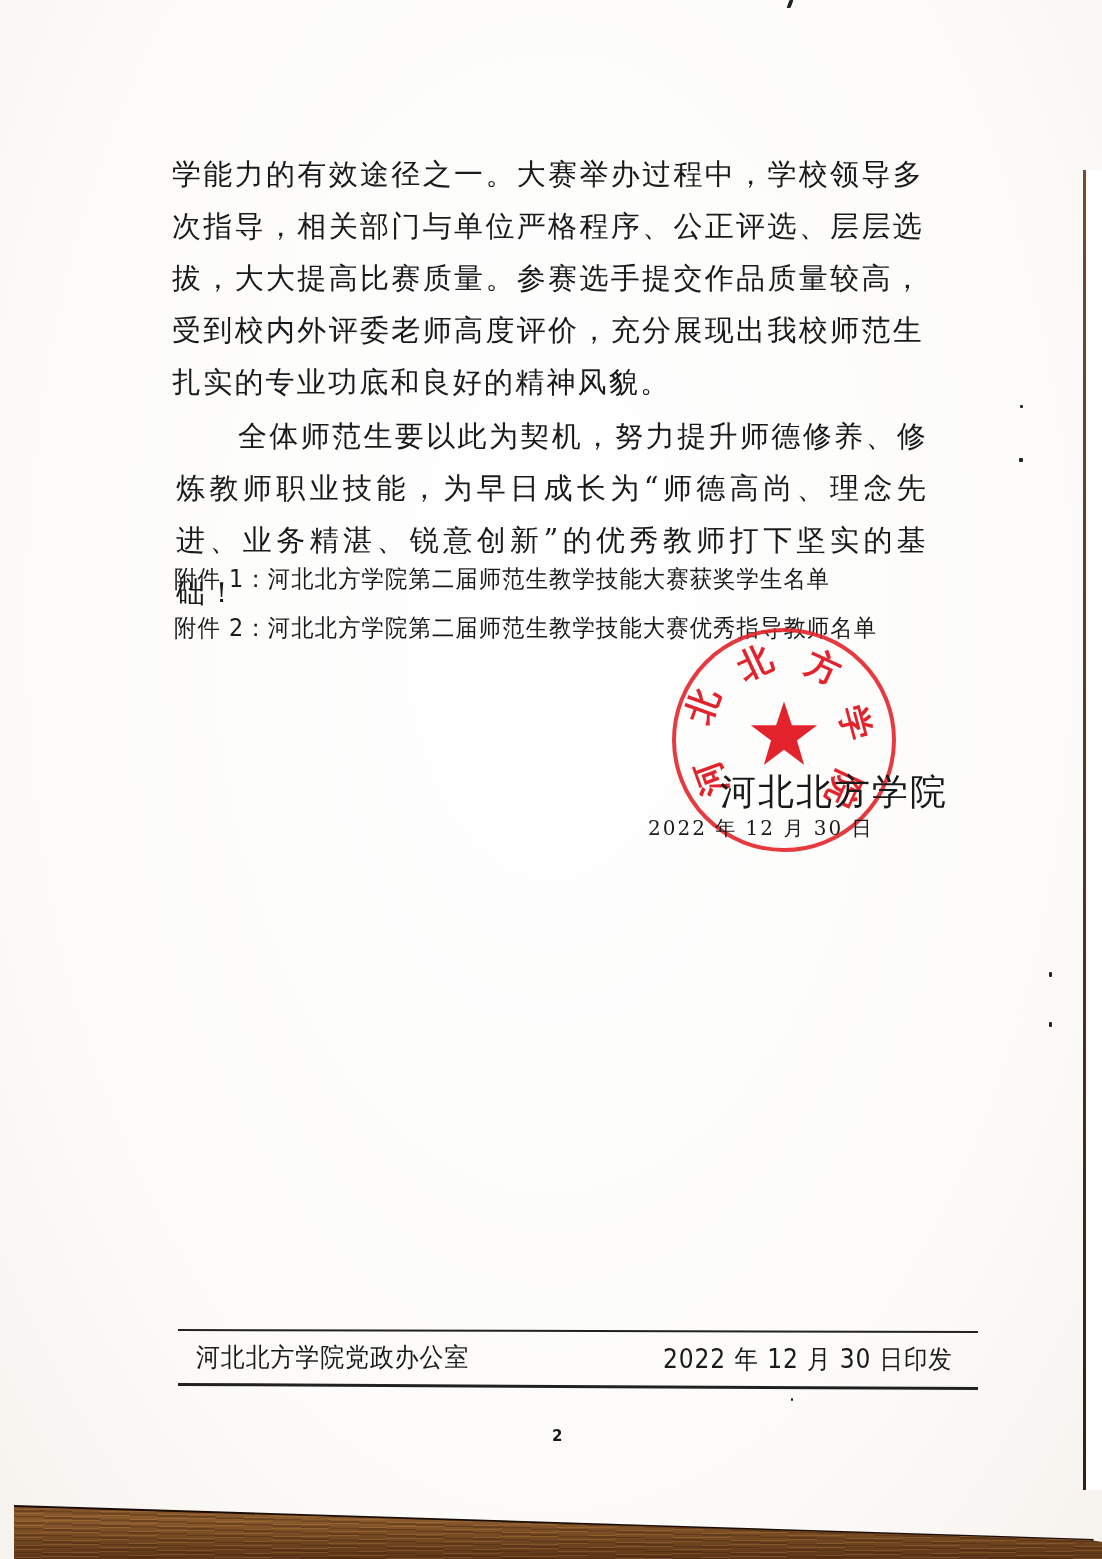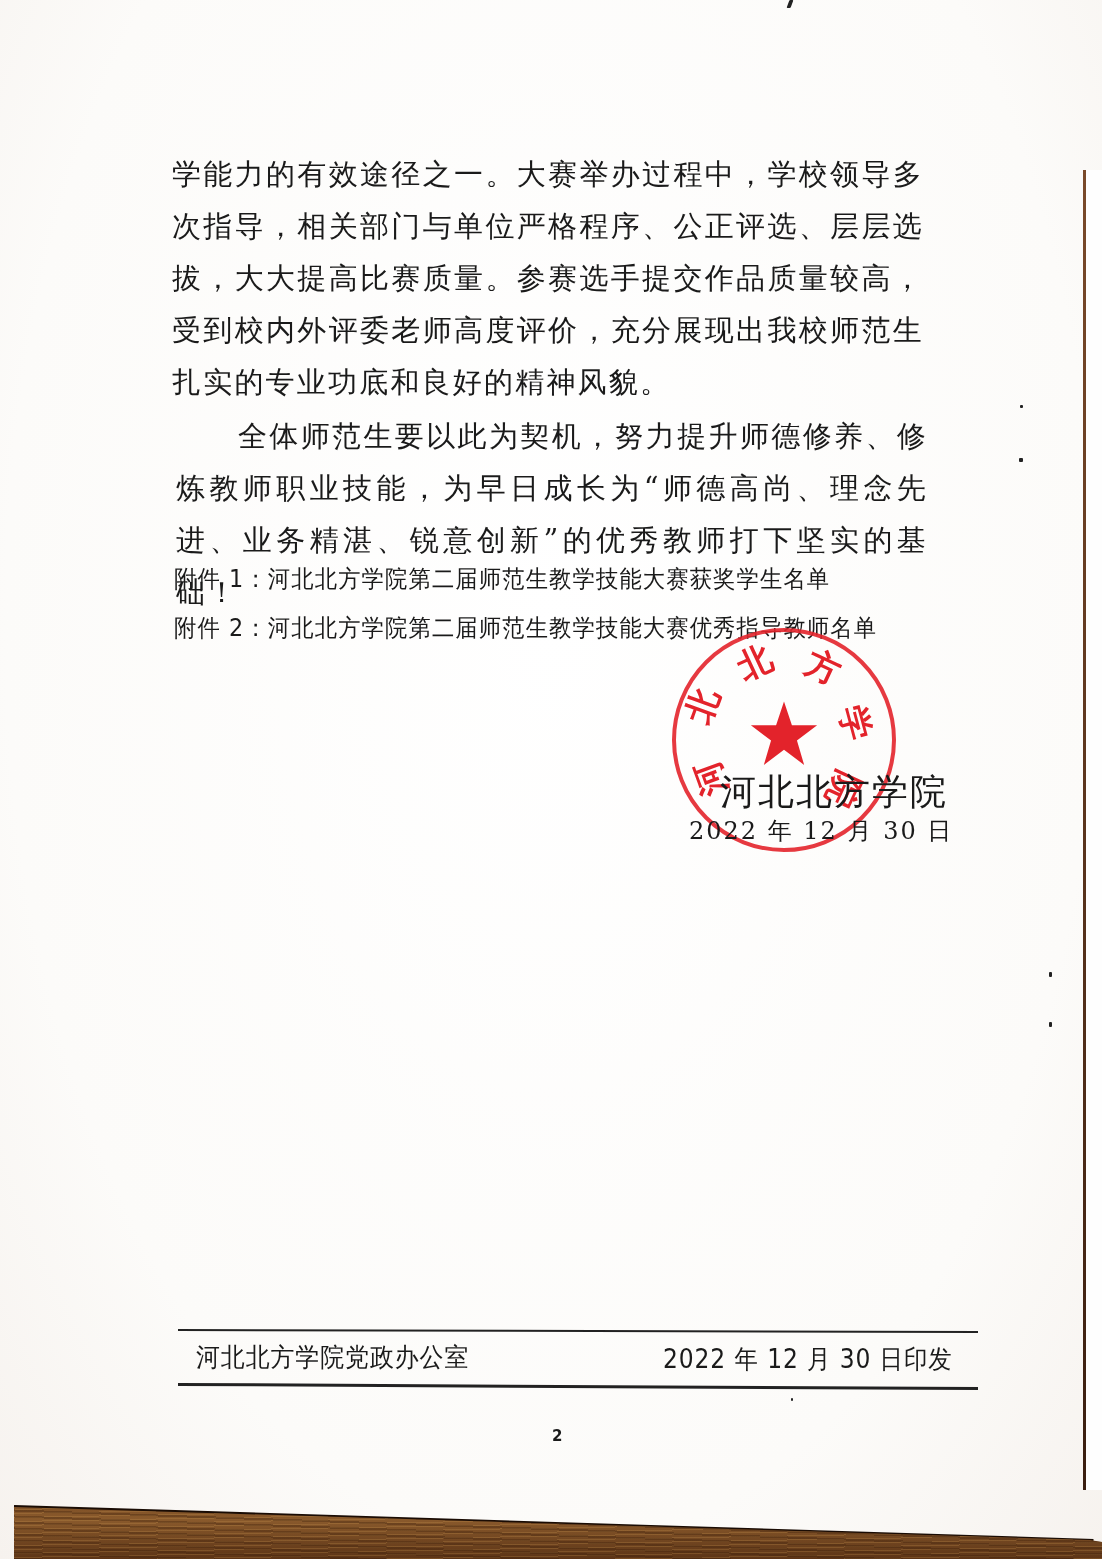--- a/index.html
+++ b/index.html
@@ -50,22 +50,22 @@
     font-family: "DejaVu Serif", serif;
   }
   .seal-star {
     position: absolute; left: 748px; top: 698px; width: 72px; height: 72px;
   }
   .sign-org {
     position: absolute; left: 720px; top: 768px;
     font-size: 36px; letter-spacing: 2px; white-space: nowrap;
   }
   .sign-date {
-    position: absolute; left: 689px; top: 815px;
-    font-size: 24px; letter-spacing: 2px; white-space: nowrap;
+    position: absolute; left: 648px; top: 815px;
+    font-size: 20px; letter-spacing: 2px; white-space: nowrap;
   }
   .rule {
     position: absolute; height: 2px; background: #222;
   }
   .rule-top { left: 178px; top: 1330px; width: 800px; transform: rotate(0.15deg); }
   .rule-bottom { left: 178px; top: 1385px; width: 800px; transform: rotate(0.3deg); height: 2.5px; }
   .footer-org {
     position: absolute; left: 196px; top: 1340px;
     font-size: 26px; letter-spacing: 1px; white-space: nowrap;
     font-family: "DejaVu Sans", "Liberation Sans", sans-serif;

